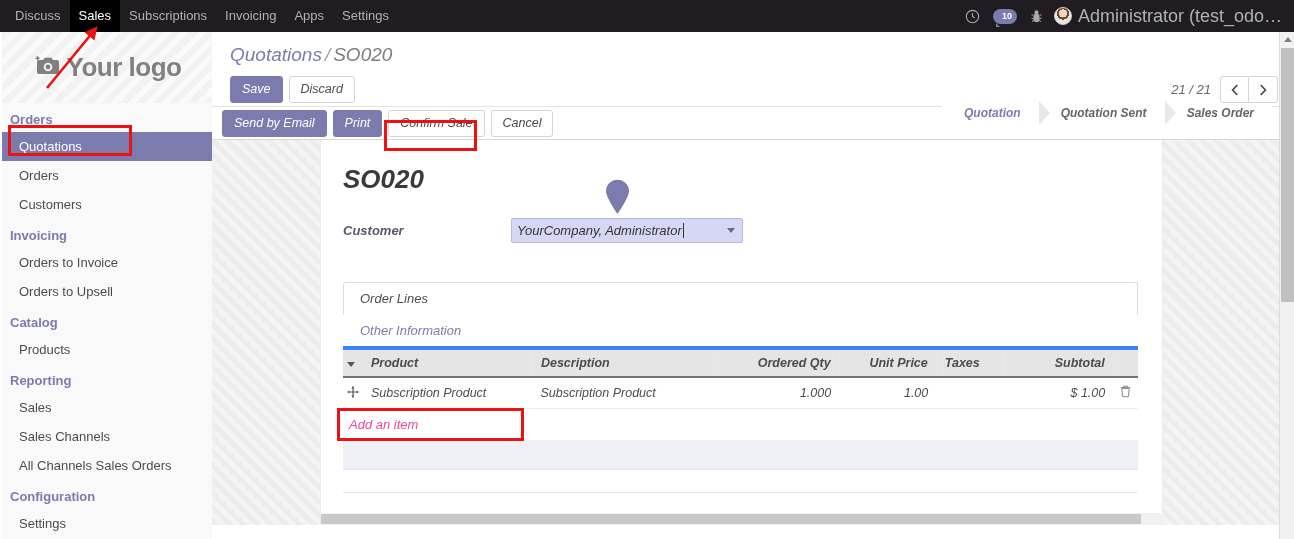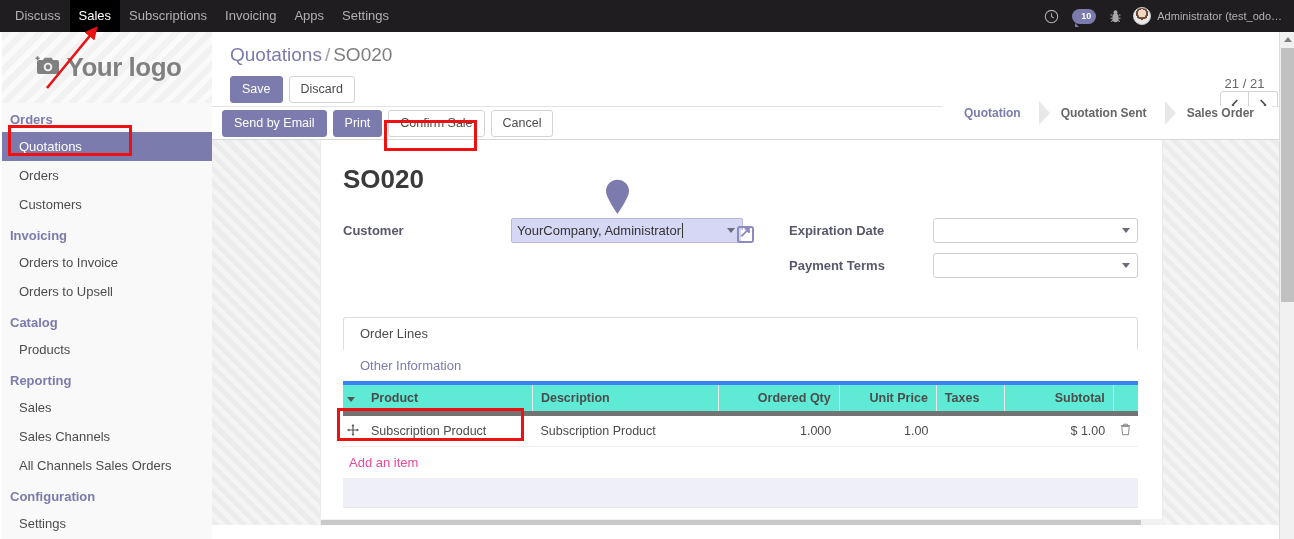--- a/index.html
+++ b/index.html
@@ -35,21 +35,21 @@
   .msg-badge::after {
     content: ""; position: absolute; left: 3px; bottom: -3px;
     border-left: 4px solid #7c7bad; border-top: 4px solid transparent;
     border-bottom: 0; border-right: 0;
   }
   .avatar {
     width: 18px; height: 18px; border-radius: 50%; margin: 0 6px 0 4px;
     background: radial-gradient(circle at 50% 34%, #f0d8c0 0 30%, #6b4a38 31% 46%, #e8e8e8 47% 100%);
     border: 1px solid #d8d8d8; overflow: hidden;
   }
-  .user-name { color: #b1b1b1; font-size: 11px; white-space: nowrap; }
+  .user-name { color: #b1b1b1; font-size: 18px; white-space: nowrap; }
 
   
   .sidebar {
     position: absolute; top: 32px; left: 2px; width: 211px; height: 507px;
     background: #f9f9f9; border-right: 1px solid #dddddd; overflow: hidden;
   }
   .logo-box {
     height: 71px; display: flex; align-items: center; justify-content: center;
     background:
       repeating-linear-gradient(-45deg, #f2f2f2 0 6px, #fafafa 6px 12px);
@@ -64,41 +64,41 @@
   }
   .sb-item {
     padding: 6px 0 6px 17px; font-size: 13px; color: #4c4c4c; cursor: pointer;
     position: relative; line-height: 17px;
   }
   .sb-item.active { background: #7c7bad; color: #ffffff; }
 
   
   .main {
     position: absolute; top: 32px; left: 212px; width: 1082px; height: 507px;
-    background: #ffffff; overflow: hidden;
+    background: #ffffff; overflow: hidden; font-style: italic;
   }
   .cp {
     background: #ffffff; padding: 10px 16px 0 18px;
     border-bottom: 0;
   }
   .breadcrumb { font-size: 19px; color: #8a8a8a; line-height: 26px; }
   .breadcrumb .crumb-link { color: #7c7bad; cursor: pointer; }
   .breadcrumb .sep { color: #a0a0a0; margin: 0 3px; }
   .breadcrumb .crumb-cur { color: #7d7d7d; }
 
   .cp-row2 { display: flex; align-items: flex-start; margin-top: 8px; height: 30px; }
   .btn {
     font-size: 12.5px; border-radius: 3px; padding: 5px 11px; cursor: pointer;
     line-height: 15px; white-space: nowrap; display: inline-block;
   }
   .btn-primary { background: #7c7bad; color: #ffffff; border: 1px solid #7c7bad; }
   .btn-default { background: #ffffff; color: #4c4c4c; border: 1px solid #d4d4d4; }
   .btn + .btn { margin-left: 6px; }
 
-  .pager { margin-left: auto; display: flex; align-items: center; flex-direction: column; }
+  .pager { margin-left: auto; display: flex; align-items: center; }
   .pager-text { font-size: 13px; color: #666666; margin-right: 9px; }
   .pager-btns { display: flex; }
   .pager-btn {
     width: 29px; height: 27px; border: 1px solid #d4d4d4; background: #ffffff;
     display: flex; align-items: center; justify-content: center;
     color: #4c4c4c; font-size: 13px; cursor: pointer;
   }
   .pager-btn:first-child { border-radius: 3px 0 0 3px; }
   .pager-btn:last-child { border-radius: 0 3px 3px 0; border-left: 0; }
 
@@ -191,21 +191,21 @@
     font-size: 13px; padding: 8px 16px; color: #7c7bad; cursor: pointer;
     border: 1px solid transparent; margin-bottom: -1px; border-radius: 3px 3px 0 0;
   }
   .nb-tab.active {
     color: #4c4c4c; background: #ffffff;
     border-color: #dddddd #dddddd #ffffff;
   }
 
   table.lines { width: 100%; border-collapse: collapse; margin-top: 0; }
   table.lines th {
-    background: #5eead4; border-bottom: 5px solid #737373;
+    background: #e5e5e5; border-bottom: 2px solid #737373;
     border-right: 1px solid #e8e8e8;
     font-size: 12.5px; font-weight: bold; color: #4c4c4c;
     padding: 6px 8px; text-align: left; white-space: nowrap;
   }
   table.lines th.num { text-align: right; }
   table.lines th.handle-col { width: 20px; padding: 6px 4px; border-right: 0; }
   table.lines td {
     font-size: 12.5px; color: #4c4c4c; padding: 7px 8px;
     border-bottom: 1px solid #eeeeee; white-space: nowrap;
   }
@@ -388,43 +388,20 @@
                   </svg>
                 </div>
                 <div class="input-many2one">
                   <span>YourCompany, Administrator</span><span class="text-caret"></span>
                   <span class="caret-down"></span>
                 </div>
               </div>
             </div>
           </div>
 
-          <div class="fg-right">
-            <div class="f-row">
-              <div class="f-label narrow" style="position:relative;padding-left:26px;">
-                <span class="ext-link"></span>
-                <span>Expiration Date</span>
-              </div>
-              <div class="f-ctrl">
-                <div class="input-empty">
-                  <span></span>
-                  <span class="caret-down"></span>
-                </div>
-              </div>
-            </div>
-            <div class="f-row">
-              <div class="f-label narrow" style="padding-left:26px;">Payment Terms</div>
-              <div class="f-ctrl">
-                <div class="input-empty">
-                  <span></span>
-                  <span class="caret-down"></span>
-                </div>
-              </div>
-            </div>
-          </div>
         </div>
 
         <div class="notebook">
           <div class="nb-tabs">
             <div class="nb-tab active">Order Lines</div>
             <div class="nb-tab">Other Information</div>
           </div>
 
           <table class="lines">
             <thead>

